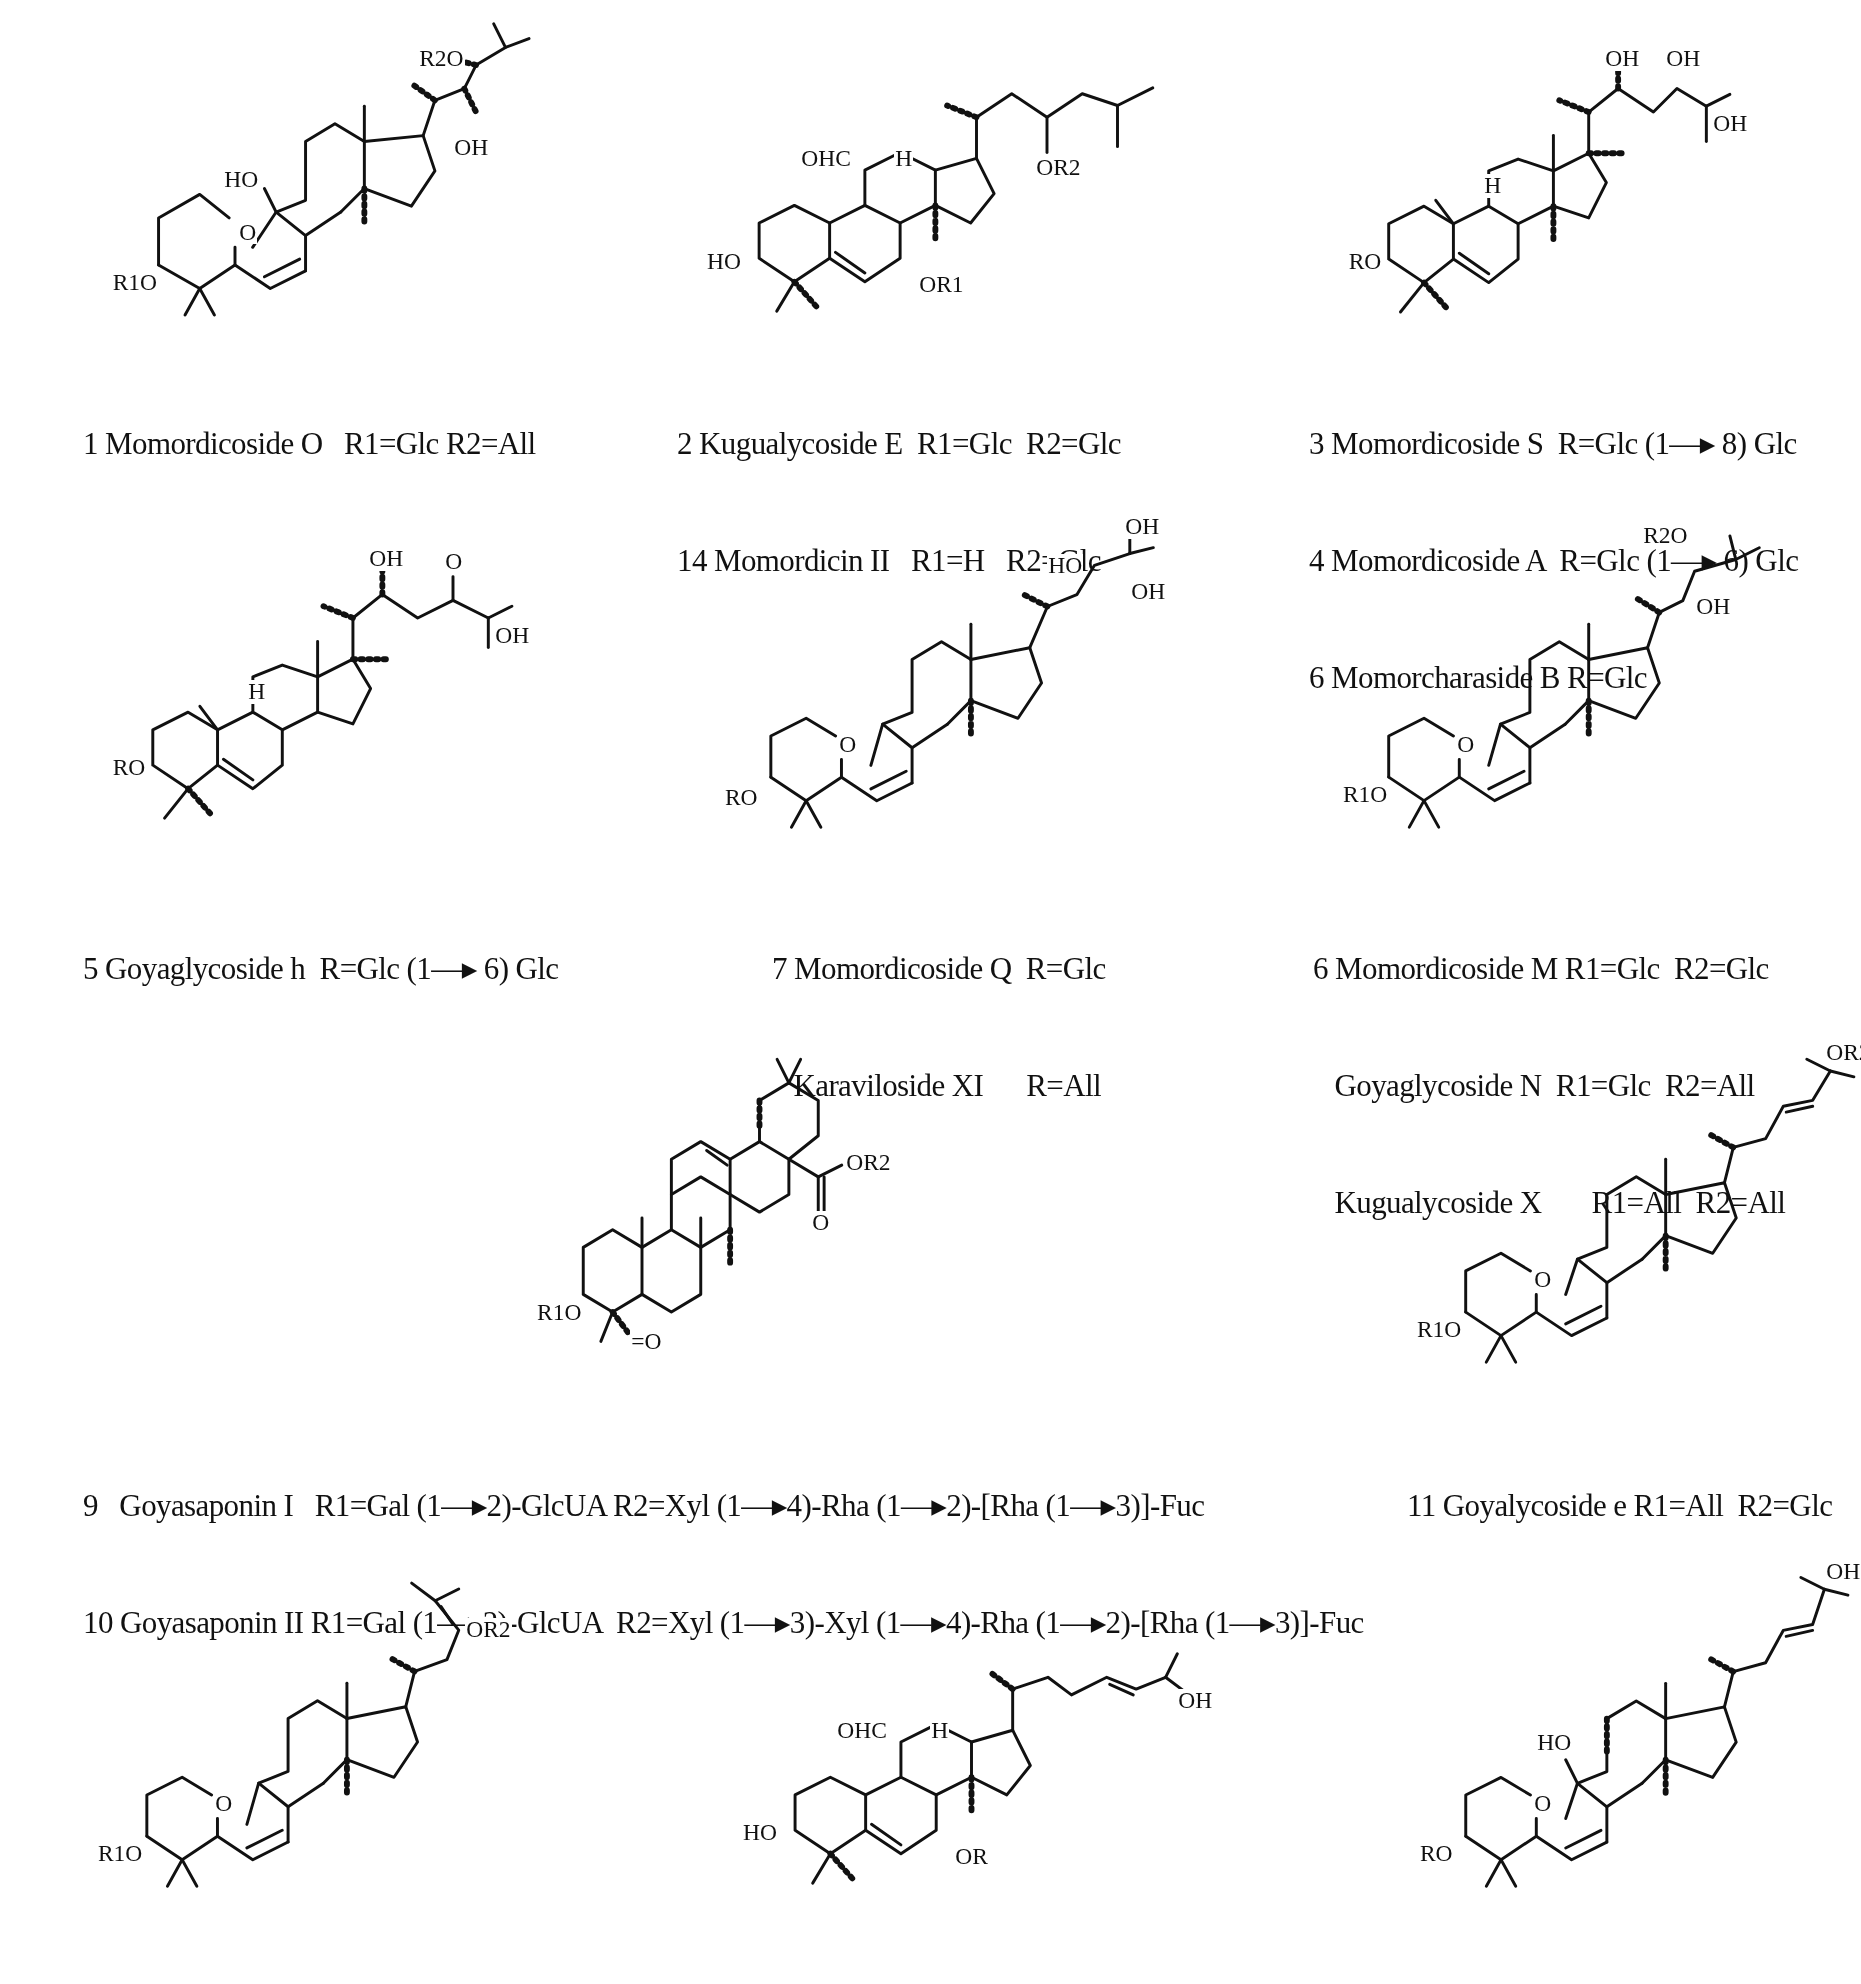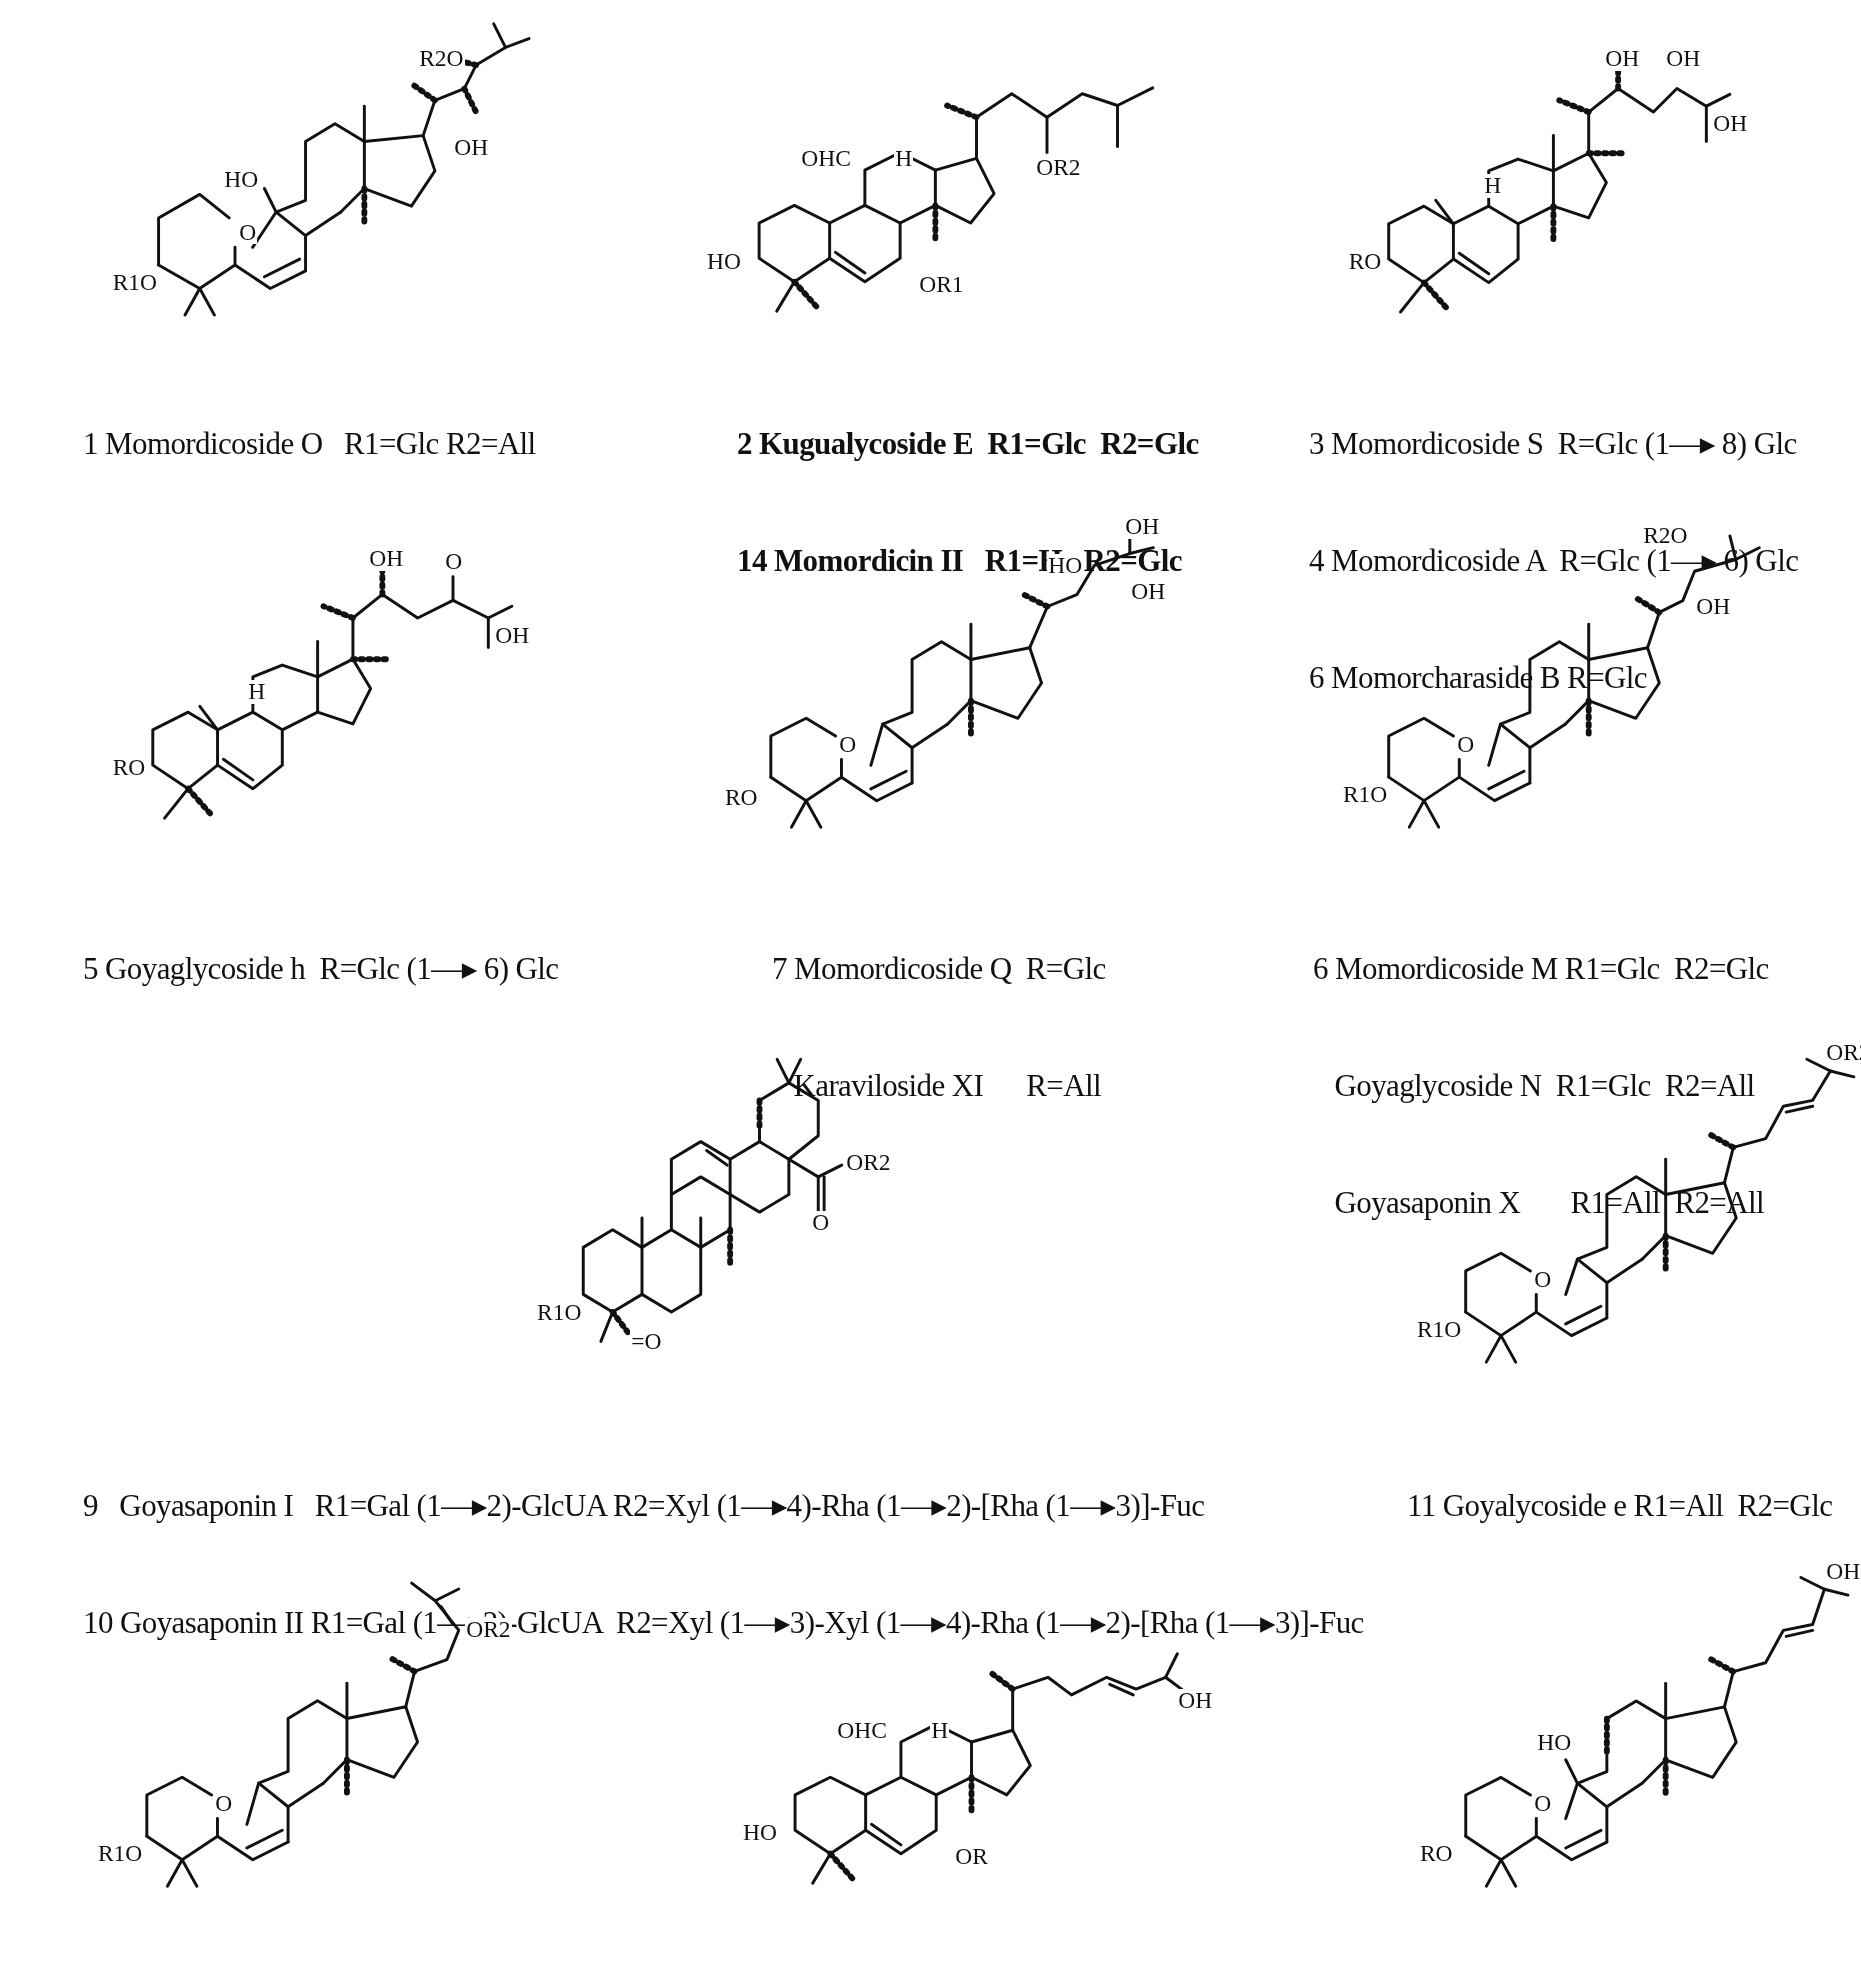--- a/index.html
+++ b/index.html
@@ -68,21 +68,21 @@
       <line x1="600" y1="60" x2="600" y2="120"></line>
       <line class="hash" x1="480" y1="60" x2="430" y2="40"></line>
       <line class="hash" x1="410" y1="210" x2="410" y2="270"></line>
     </svg>
     <span class="atom" style="left:106px;top:65px;">OHC</span>
     <span class="atom" style="left:200px;top:65px;">H</span>
     <span class="atom" style="left:341px;top:74px;">OR2</span>
     <span class="atom" style="left:11.8px;top:168px;">HO</span>
     <span class="atom" style="left:224px;top:191px;">OR1</span>
   </div>
-  <div class="caption" style="left:689px;top:346px;font-weight:bold;">
+  <div class="caption" style="left:629px;top:346px;">
     <span class="line">2 Kugualycoside E  R1=Glc  R2=Glc</span>
     <span class="line">14 Momordicin II   R1=H   R2=Glc</span>
   </div>
 </div>
 
 <div class="panel">
   <div class="struct" style="left:1324px;top:59px;width:500px;height:259px;">
     <svg viewBox="0 0 850 440">
       <polyline points="110,340 110,280 170,250 220,280 220,340 170,380 110,340"></polyline>
       <line x1="170" y1="380" x2="130" y2="430"></line>
@@ -203,21 +203,21 @@
       <line x1="300" y1="330" x2="280" y2="400"></line>
     </svg>
     <span class="atom" style="left:318px;top:-5.9px;">R2O</span>
     <span class="atom" style="left:371px;top:65px;">OH</span>
     <span class="atom" style="left:132px;top:203px;">O</span>
     <span class="atom" style="left:17.7px;top:253px;">R1O</span>
   </div>
   <div class="caption" style="left:1265px;top:871px;">
     <span class="line">6 Momordicoside M R1=Glc  R2=Glc</span>
     <span class="line">   Goyaglycoside N  R1=Glc  R2=All</span>
-    <span class="line">   Goyasaponin X       R1=All  R2=All</span>
+    <span class="line">   Kugualycoside X       R1=All  R2=All</span>
   </div>
 </div>
 
 <div class="panel">
   <div class="struct" style="left:530px;top:1077px;width:412px;height:282px;">
     <svg viewBox="0 0 700 480">
       <polyline points="90,370 90,290 140,260 190,290 190,370 140,400 90,370"></polyline>
       <polyline points="190,370 240,400 290,370 290,290 240,260 190,290"></polyline>
       <polyline points="240,260 240,200 290,170 340,200 340,260 290,290"></polyline>
       <line x1="190" y1="290" x2="190" y2="240"></line>

